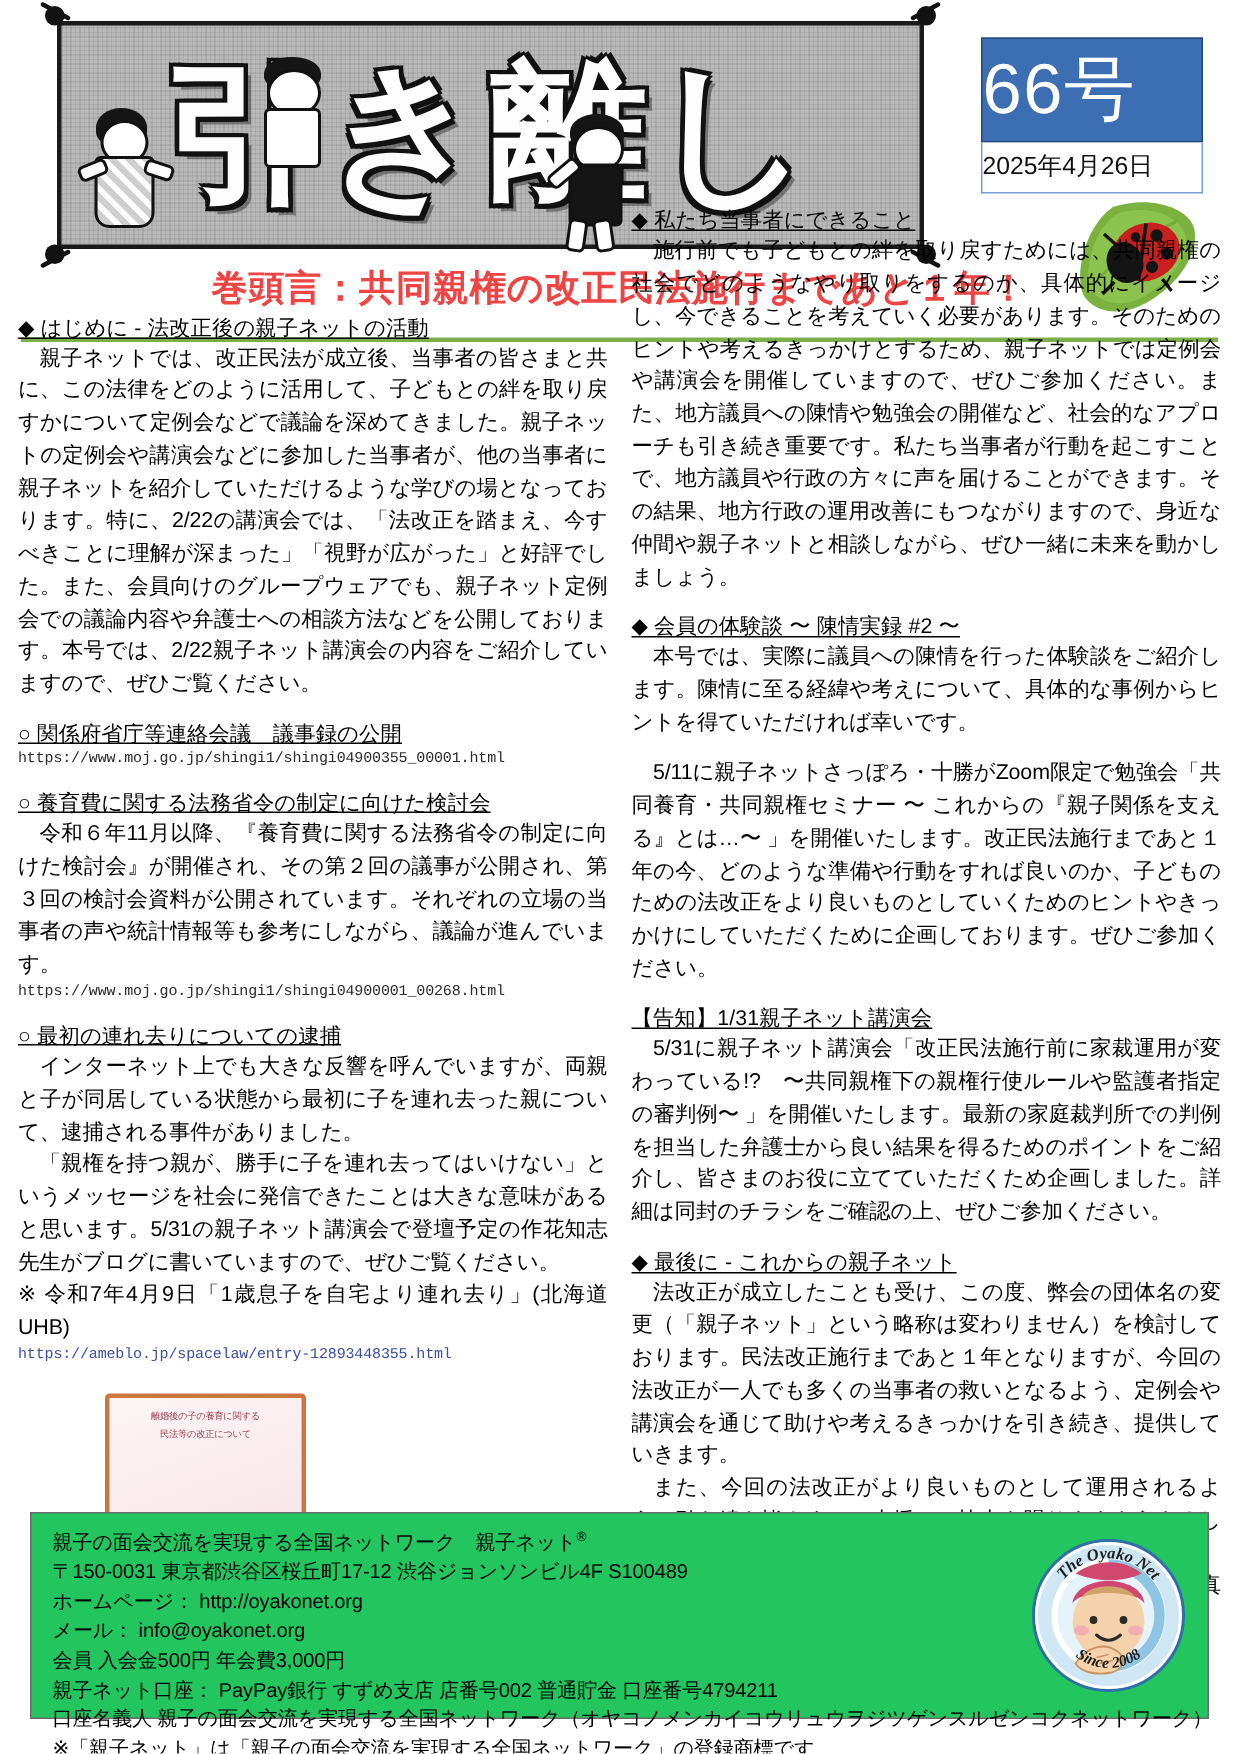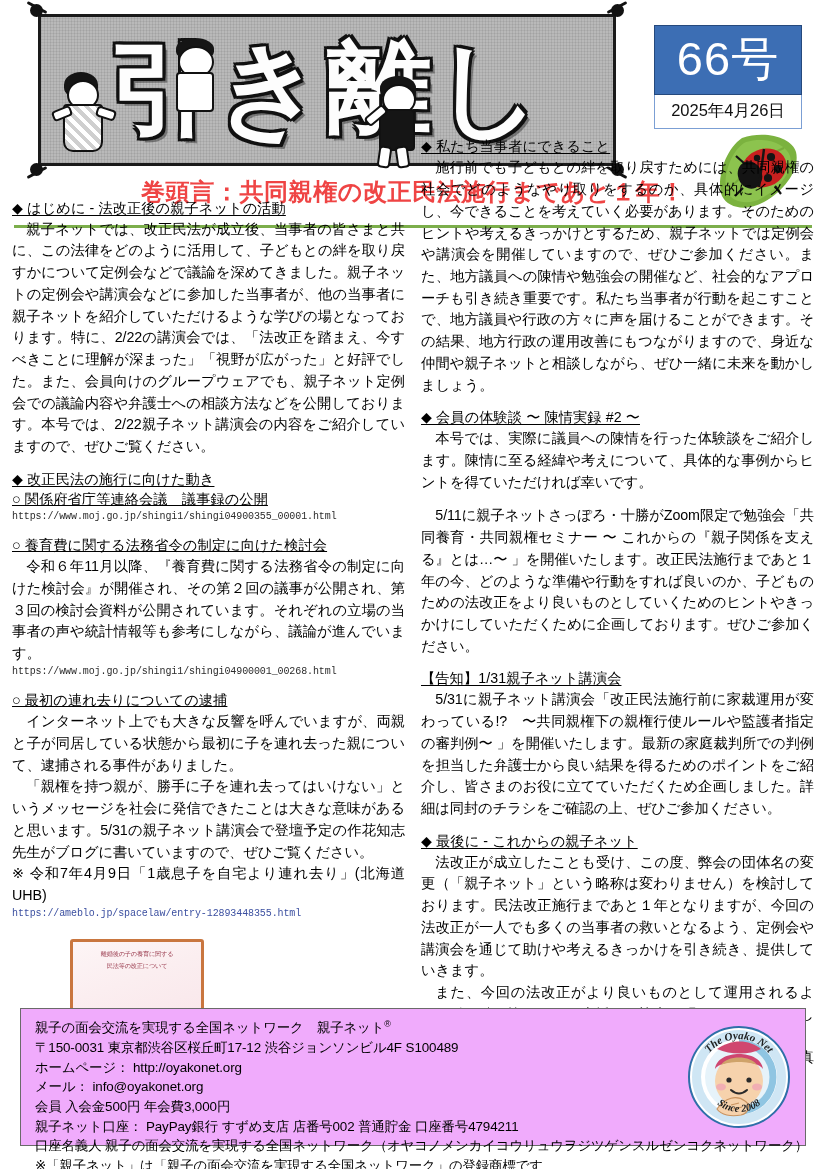--- a/index.html
+++ b/index.html
@@ -109,21 +109,20 @@
     background: #fff;
     border: 2.5px solid #111;
     border-radius: 4px;
   }
 
   .issue-box {
     position: absolute;
     right: 24px;
     top: 25px;
     width: 148px;
-    text-align: center;
   }
   .issue-number {
     background: #3c6eb4;
     border: 1px solid #25497d;
     color: #ffffff;
     font-size: 47px;
     line-height: 1;
     padding: 9px 0 12px;
     font-weight: 400;
     letter-spacing: 1px;
@@ -255,21 +254,21 @@
 
   
   .footer {
     position: absolute;
     left: 20px;
     top: 1008px;
     width: 786px;
     height: 138px;
     border: 1px solid #6a6a6a;
     box-sizing: border-box;
-    background: #f0abfc;
+    background: #22c55e;
   }
   .footer-inner {
     padding: 9px 12px 0 14px;
     position: relative;
     height: 100%;
     box-sizing: border-box;
   }
   .footer-line {
     font-size: 13.4px;
     line-height: 1.465;
@@ -362,21 +361,20 @@
   </div>
 
   <div class="columns">
 
     <div class="col">
       <h2 class="sec">◆ はじめに - 法改正後の親子ネットの活動</h2>
       <p class="para">親子ネットでは、改正民法が成立後、当事者の皆さまと共に、この法律をどのように活用して、子どもとの絆を取り戻すかについて定例会などで議論を深めてきました。親子ネットの定例会や講演会などに参加した当事者が、他の当事者に親子ネットを紹介していただけるような学びの場となっております。特に、2/22の講演会では、「法改正を踏まえ、今すべきことに理解が深まった」「視野が広がった」と好評でした。また、会員向けのグループウェアでも、親子ネット定例会での議論内容や弁護士への相談方法などを公開しております。本号では、2/22親子ネット講演会の内容をご紹介していますので、ぜひご覧ください。</p>
 
       <div class="gap"></div>
 
-      <h2 class="sec">◆ 改正民法の施行に向けた動き</h2>
       <h3 class="sub">○ 関係府省庁等連絡会議　議事録の公開</h3>
       <p class="url">https://www.moj.go.jp/shingi1/shingi04900355_00001.html</p>
 
       <div class="gap"></div>
 
       <h3 class="sub">○ 養育費に関する法務省令の制定に向けた検討会</h3>
       <p class="para">令和６年11月以降、『養育費に関する法務省令の制定に向けた検討会』が開催され、その第２回の議事が公開され、第３回の検討会資料が公開されています。それぞれの立場の当事者の声や統計情報等も参考にしながら、議論が進んでいます。</p>
       <p class="url">https://www.moj.go.jp/shingi1/shingi04900001_00268.html</p>
 
       <div class="gap"></div>

